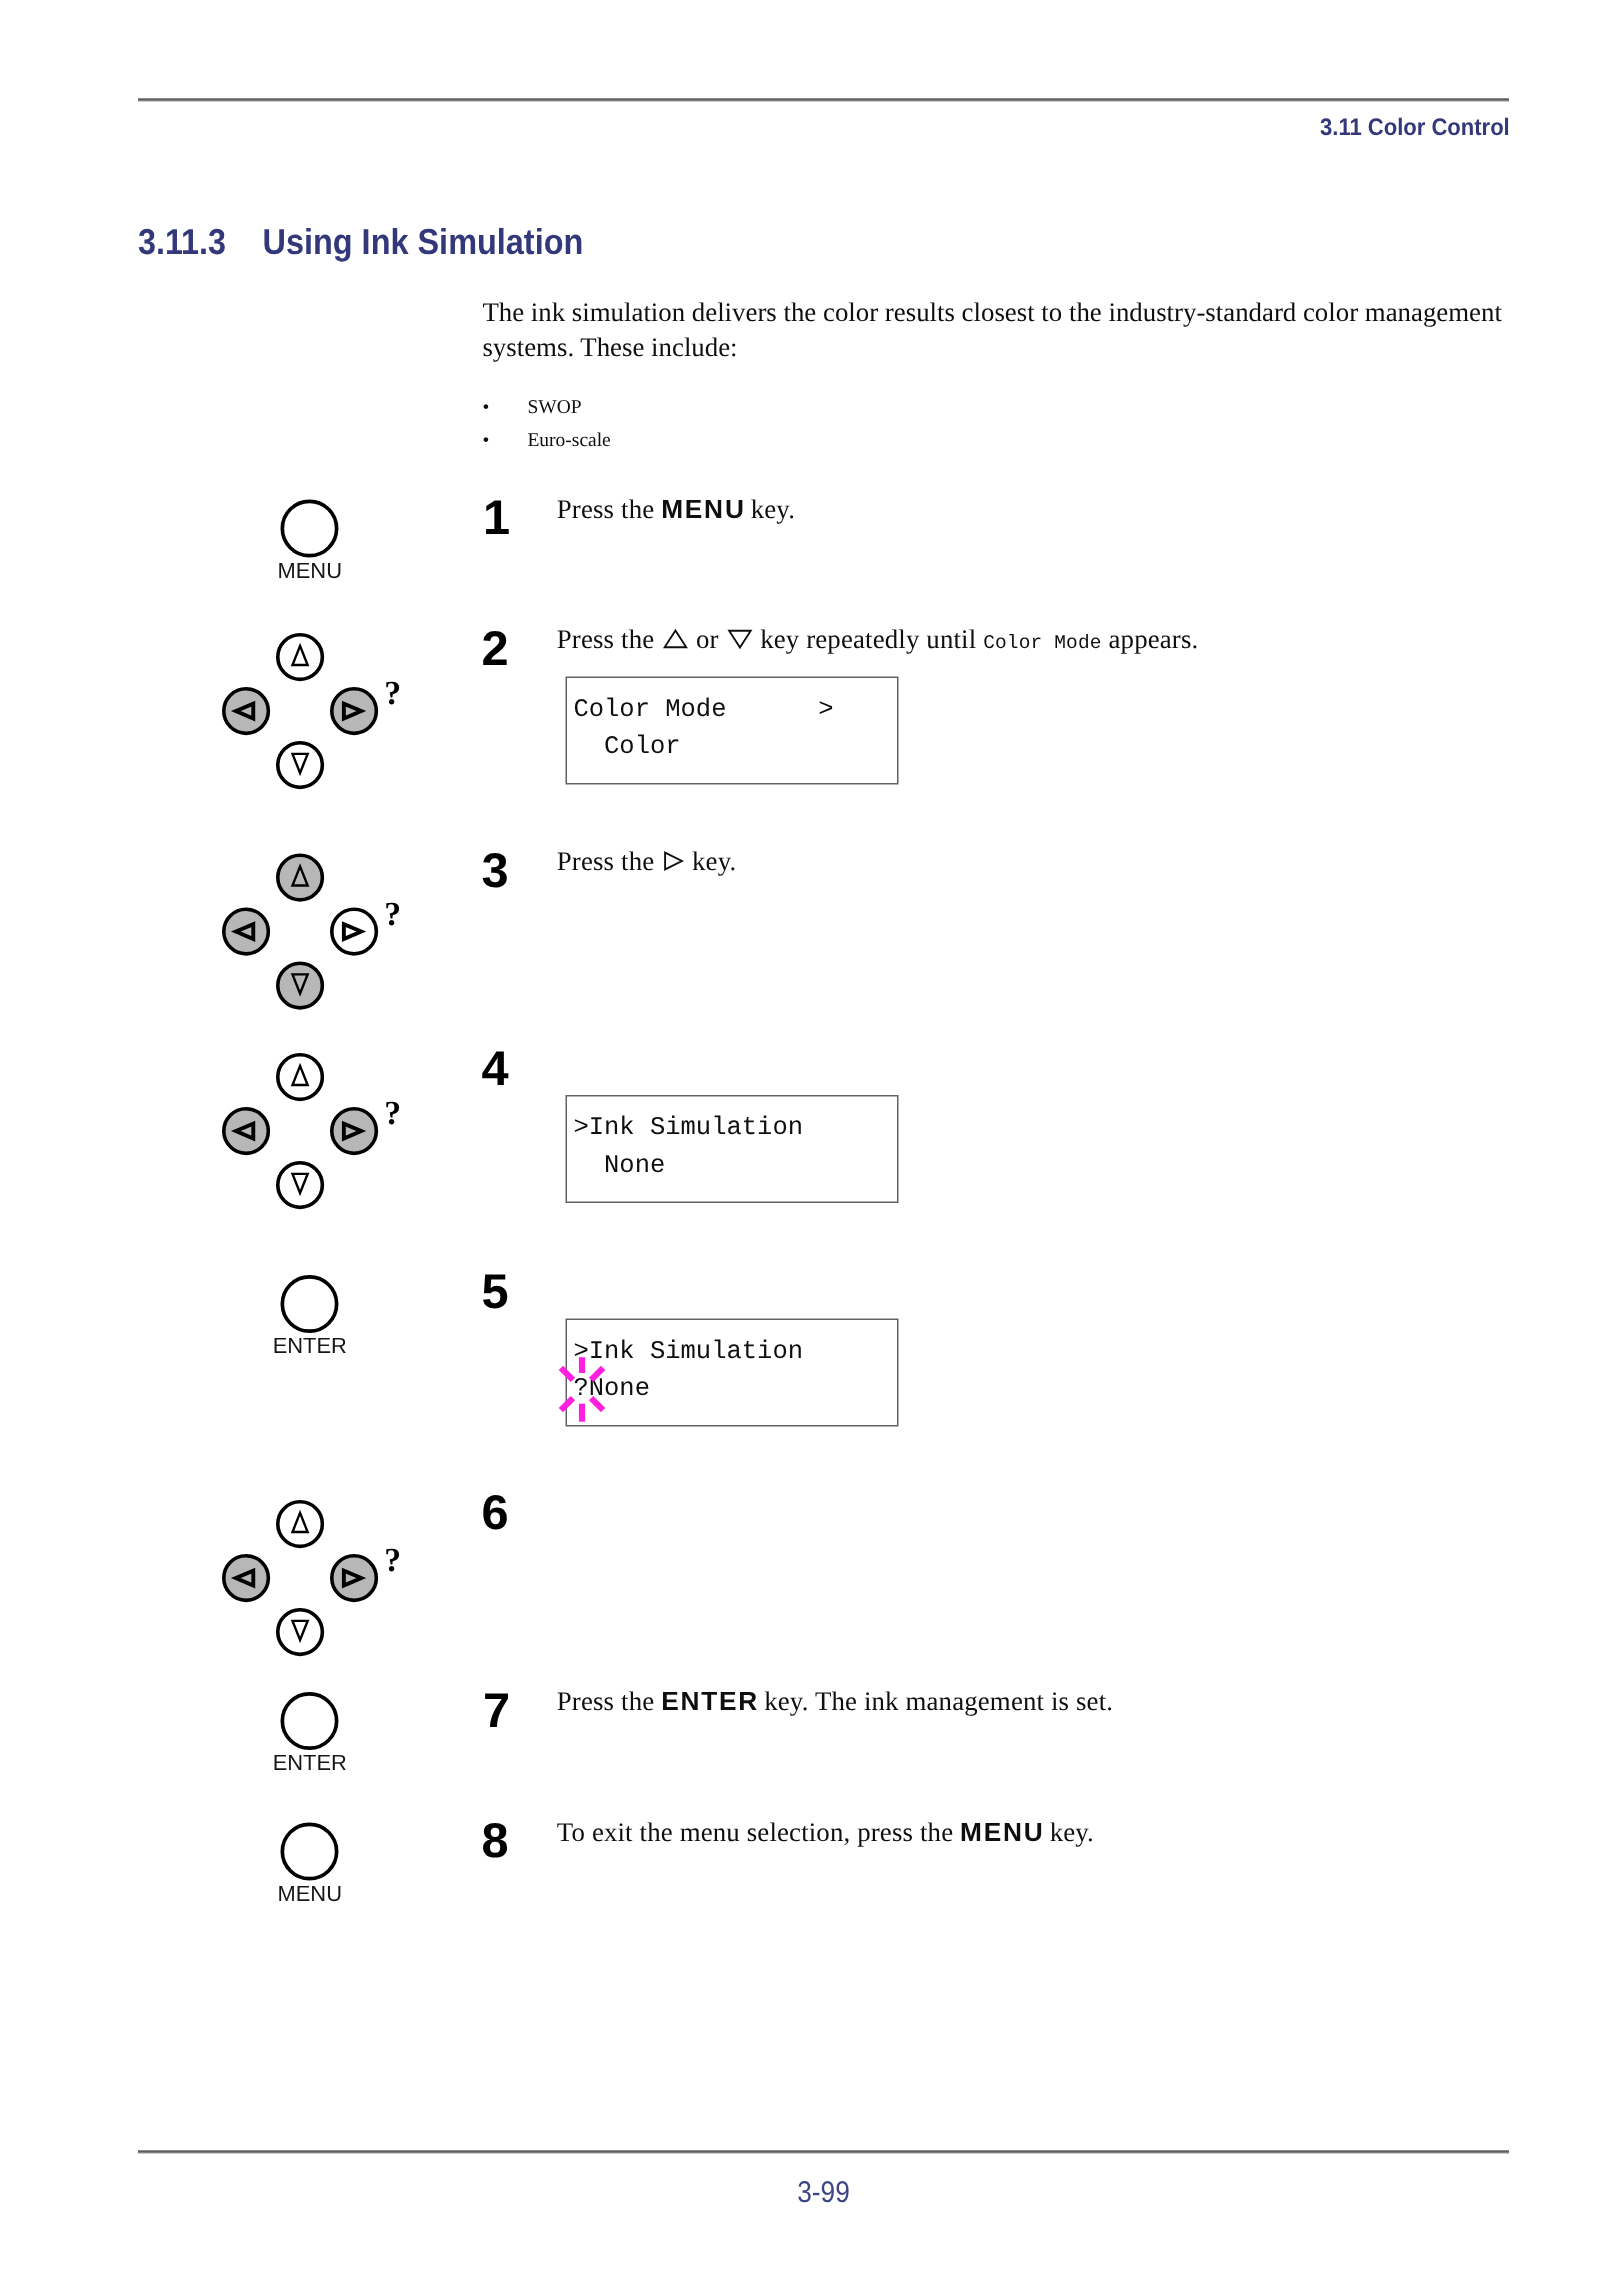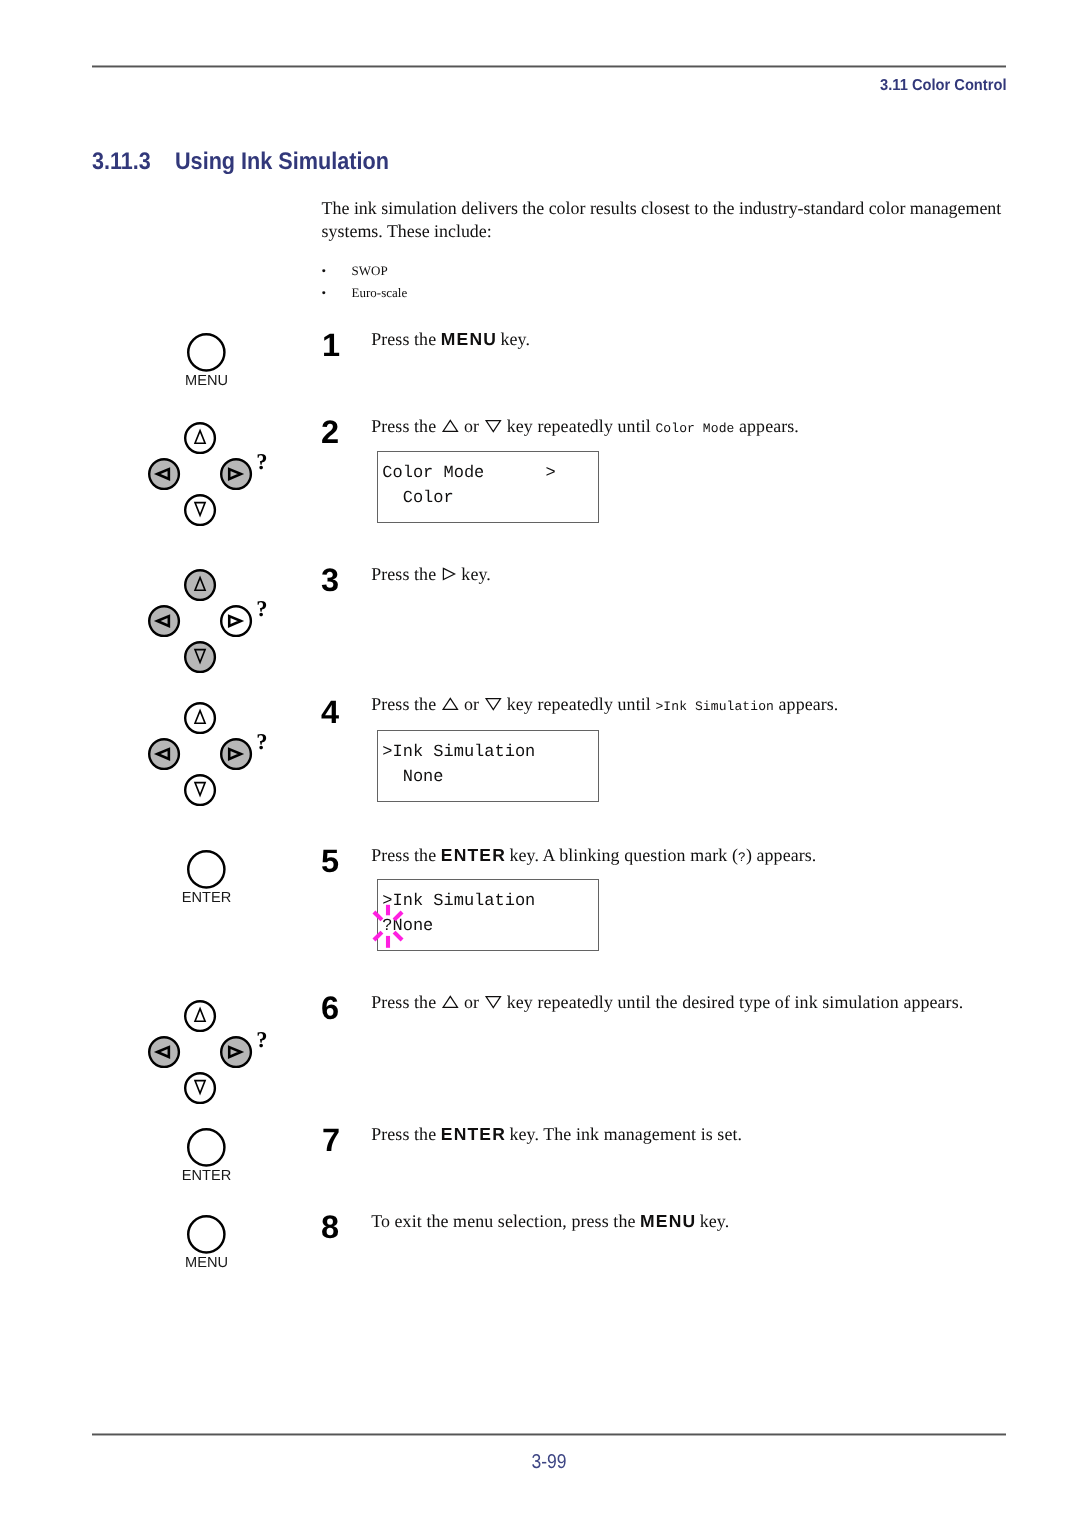--- a/index.html
+++ b/index.html
@@ -158,39 +158,22 @@
           <path d="M2.1 1.5 L16.5 1.5 L9.3 12.7 Z" fill="none" stroke="#100f0f" stroke-width="1.25"></path>
         </svg></span><span> key repeatedly until </span><span class="mono">Color Mode</span><span> appears.</span>
   </div>
 
   <div class="steptxt" style="top:566px">
     <span>Press the </span><span class="tri"><svg width="16" height="14" viewBox="0 0 16 14">
           <path d="M2.4 1.4 L13.6 7.0 L2.4 12.6 Z" fill="none" stroke="#100f0f" stroke-width="1.25"></path>
         </svg></span><span> key.</span>
   </div>
 
-  <div class="steptxt" style="top:696px">
-    <span>Press the </span><span class="tri"><svg width="18.6" height="14" viewBox="0 0 18.6 14">
-          <path d="M9.3 1.3 L16.5 12.5 L2.1 12.5 Z" fill="none" stroke="#100f0f" stroke-width="1.25"></path>
-        </svg></span><span> or </span><span class="tri"><svg width="18.6" height="14" viewBox="0 0 18.6 14">
-          <path d="M2.1 1.5 L16.5 1.5 L9.3 12.7 Z" fill="none" stroke="#100f0f" stroke-width="1.25"></path>
-        </svg></span><span> key repeatedly until </span><span class="mono">&gt;Ink Simulation</span><span> appears.</span>
-  </div>
-
-  <div class="steptxt" style="top:847px">
-    <span>Press the </span><span class="kb">ENTER</span><span> key. A blinking question mark (</span><span class="mono">?</span><span>) appears.</span>
-  </div>
-
-  <div class="steptxt" style="top:994px">
-    <span>Press the </span><span class="tri"><svg width="18.6" height="14" viewBox="0 0 18.6 14">
-          <path d="M9.3 1.3 L16.5 12.5 L2.1 12.5 Z" fill="none" stroke="#100f0f" stroke-width="1.25"></path>
-        </svg></span><span> or </span><span class="tri"><svg width="18.6" height="14" viewBox="0 0 18.6 14">
-          <path d="M2.1 1.5 L16.5 1.5 L9.3 12.7 Z" fill="none" stroke="#100f0f" stroke-width="1.25"></path>
-        </svg></span><span> key repeatedly until the desired type of ink simulation appears.</span>
-  </div>
+
+
 
   <div class="steptxt" style="top:1126px">
     <span>Press the </span><span class="kb">ENTER</span><span> key. The ink management is set.</span>
   </div>
 
   <div class="steptxt" style="top:1213px">
     <span>To exit the menu selection, press the </span><span class="kb">MENU</span><span> key.</span>
   </div>
 
   <div class="lcd" style="top:451px">

